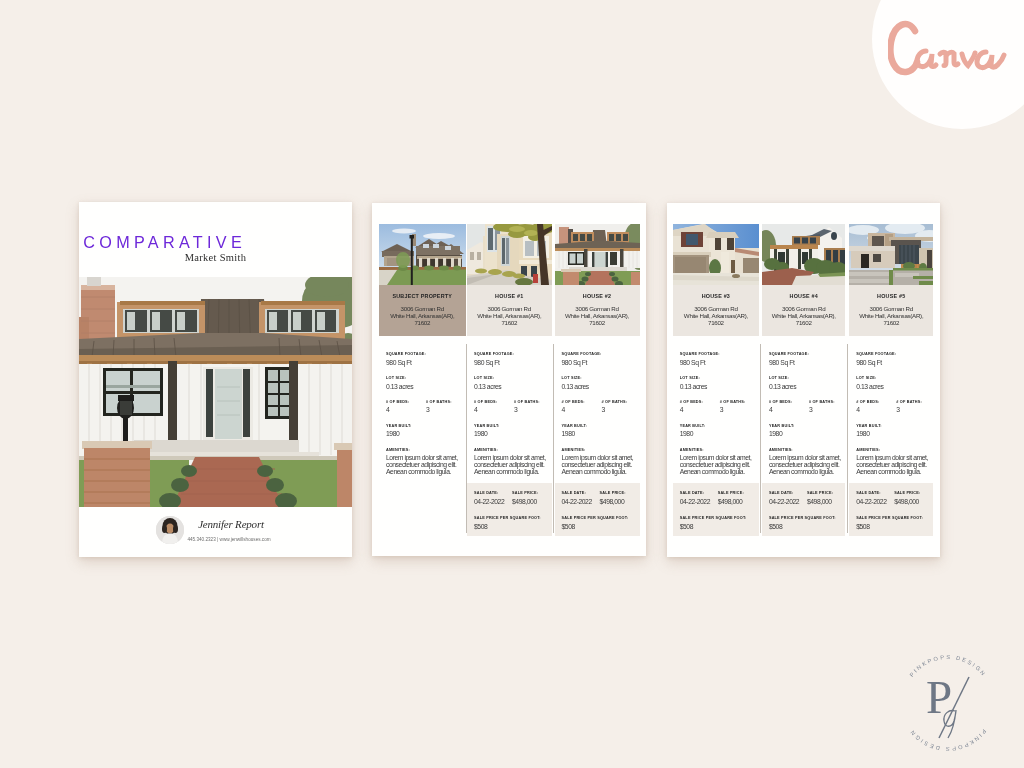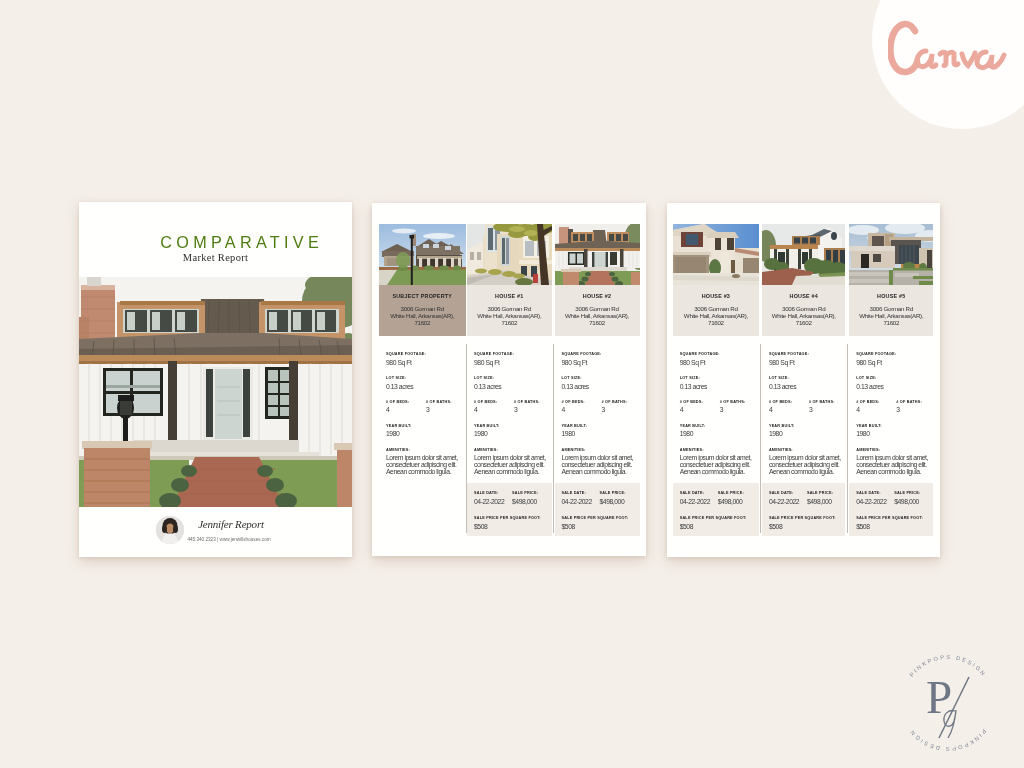--- a/index.html
+++ b/index.html
@@ -24,22 +24,22 @@
 <svg class="abs" style="left:888px;top:18px" width="126" height="64" viewBox="0 0 126 64">
 <g fill="none" stroke="#eaa99c" stroke-linecap="round">
 <path d="M27,13 C20,0 6,6 3,24 C0,42 8,55 18,54 C24,53.5 28,48 29,44" stroke-width="6.6"></path>
 <path d="M38,33 C33,33 29,38 29,43 C29,48 34,50 38,47.5 C42,45 44,39 44,36 L43,46 C43,49 46,49.5 48,47" stroke-width="5"></path>
 <path d="M52,36 C54,34 57,33.5 58,36 L58,44 C58,46.5 57,47.5 56,47.5 M58,38 C60,34.5 64,33 66,35.5 L66,44 C66,47 68,48 70,46" stroke-width="5"></path>
 <path d="M74,36 C75,40 77,45 80,47.5 C84,42 86,39 87,35" stroke-width="5"></path>
 <path d="M98,34 C93,34 89,39 89,44 C89,49 94,51 98,48.5 C102,46 104,40 104,37 L103,47 C103,50 107,50 110,46.5 C113,43.5 115,40 116,37" stroke-width="5"></path>
 </g>
   </svg>
 <div class="page" style="left:79px;top:202px;width:273px;height:355px">
-    <div class="abs" style="left:0;top:31px;width:321px;text-align:center;font-size:16.2px;letter-spacing:4.3px;color:#4d7c0f;text-indent:4.3px">COMPARATIVE</div>
-    <div class="abs" style="left:0;top:49.5px;width:273px;text-align:center;font-size:10.5px;color:#2e2e2e;font-family:'Liberation Serif',serif;letter-spacing:0.3px">Market Report</div>
+    <div class="abs" style="left:0;top:31px;width:321px;text-align:left;font-size:16.2px;letter-spacing:4.3px;color:#6d28d9;text-indent:4.3px">COMPARATIVE</div>
+    <div class="abs" style="left:0;top:49.5px;width:273px;text-align:center;font-size:10.5px;color:#2e2e2e;font-family:'Liberation Serif',serif;letter-spacing:0.3px">Market Smith</div>
     <div class="abs" style="left:0;top:74.5px;width:273px;height:230px;overflow:hidden"><svg width="273" height="230" viewBox="0 0 273 230">
 <rect width="273" height="230" fill="#f3f2ef"></rect>
 <rect width="273" height="85" fill="#f4f3f0"></rect>
 
 <rect x="2" y="8" width="34" height="110" fill="#c08a70"></rect>
 <rect x="0" y="40" width="10" height="130" fill="#b88266"></rect>
 <rect x="2" y="8" width="34" height="5" fill="#d8b49e"></rect>
 <g stroke="#b07f68" stroke-width="0.8">
 <line x1="2" y1="20" x2="36" y2="20"></line>
           <line x1="2" y1="32" x2="36" y2="32"></line>

